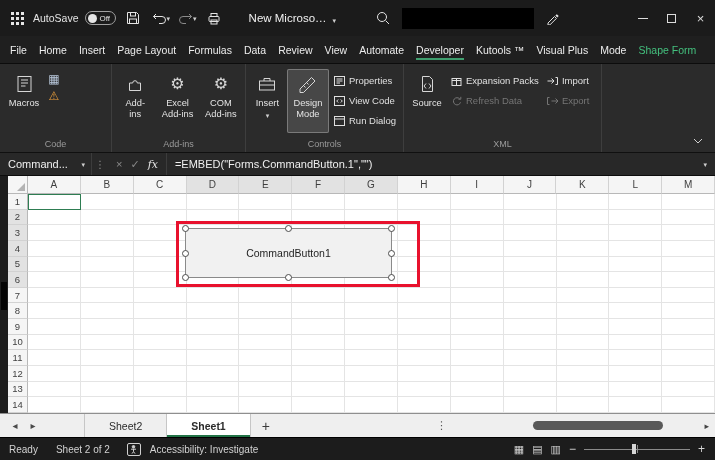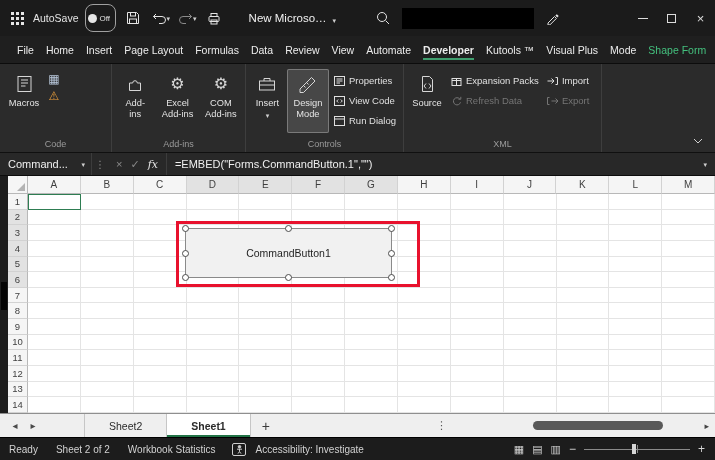--- a/index.html
+++ b/index.html
@@ -7,34 +7,34 @@
 #app{position:relative;width:715px;height:460px;background:#a21caf;overflow:hidden;box-shadow:inset 0 0 0 1px #5f5f5f}
 .ic{display:inline-flex;align-items:center;justify-content:center}
 svg{display:block}
 .dim{color:#8a8a8a}
 .caret{font-size:7px;color:#cfcfcf;line-height:1}
 
 
 .tb{position:absolute;top:0;left:0;width:715px;height:36px;background:#1b1b1b;display:flex;align-items:center;color:#e4e4e4}.ml8{margin-left:8px}.ml10{margin-left:10px}.ml12{margin-left:12px}.ml28{margin-left:28px}.ml40{margin-left:40px}
 .waffle{margin-left:11px}
 .autosave-label{font-size:10.5px;margin-left:9px}
-.toggle{width:31px;height:28px;border:1px solid #a0a0a0;border-radius:8px;margin-left:6px;display:flex;align-items:center;cursor:default}
+.toggle{width:31px;height:14px;border:1px solid #a0a0a0;border-radius:8px;margin-left:6px;display:flex;align-items:center;cursor:default}
 .knob{width:9px;height:9px;border-radius:50%;background:#e6e6e6;margin-left:2px}
 .togglelbl{font-size:8px;margin-left:3px;color:#e0e0e0}
 .doc-title{display:flex;align-items:flex-end;gap:6px;font-size:11.5px;color:#f0f0f0}
 .redacted{width:132px;height:21px;background:#000}
 .wincontrols{margin-left:auto;display:flex;height:100%}
 .winbtn{width:29px;height:36px;display:flex;align-items:center;justify-content:center;font-size:13px;color:#dcdcdc}
 .minline{display:block;width:10px;height:1px;background:#dcdcdc}
 .maxbox{display:block;width:9px;height:9px;border:1px solid #dcdcdc}
 
 
-.rtabs{position:absolute;top:36px;left:0;width:715px;height:28px;background:#1f1f1f;display:flex;align-items:stretch;padding-left:11px;overflow:hidden;border-bottom:1px solid #0c0c0c}
+.rtabs{position:absolute;top:36px;left:0;width:715px;height:28px;background:#1f1f1f;display:flex;align-items:stretch;padding-left:4px;overflow:hidden;border-bottom:1px solid #0c0c0c}
 .rtab{font-size:10.5px;color:#ececec;padding:8px 6px 0;white-space:nowrap;position:relative}
-.rtab.active{font-weight:bold}
+.rtab.active{font-weight:normal}
 .rtab.active::after{content:"";position:absolute;left:6px;right:6px;bottom:3px;height:2px;background:#3f9e6e}
 .rtab.accent{color:#44c07e}
 
 
 .ribbon{position:absolute;top:64px;left:0;width:715px;height:89px;background:#2b2b2b;display:flex;border-bottom:1px solid #101010;color:#d9d9d9}
 .rgroup{position:relative;height:100%;border-right:1px solid #3e3e3e;display:flex;align-items:flex-start;padding:5px 4px 16px;gap:2px}
 .g-code{width:112px}.g-addins{width:134px}.g-controls{width:158px}.g-xml{width:198px}
 .rgroup-label{position:absolute;bottom:3px;left:0;width:100%;text-align:center;font-size:9px;color:#9b9b9b}
 .bigbtn{display:flex;flex-direction:column;align-items:center;gap:3px;font-size:9.3px;line-height:1.15;text-align:center;color:#e4e4e4;padding-top:4px;border-radius:2px;height:64px}.w38{width:38px}.w40{width:40px}.w42{width:42px}.w44{width:44px}.w46{width:46px}
 .bigbtn .bicon{height:22px;display:flex;align-items:center;justify-content:center;color:#d6d6d6}
@@ -430,21 +430,20 @@
     <span class="tdots">⋮</span>
     <div class="hscroll">
       <div class="hthumb"></div>
       <span class="harrow">▸</span>
     </div>
   </div>
 
   <div class="sbar">
     <span class="sitem">Ready</span>
     <span class="sitem">Sheet 2 of 2</span>
-    <span class="sitem">Workbook Statistics</span>
     <span class="accbox">
       <svg width="7" height="9" viewBox="0 0 7 9" stroke="currentColor" fill="none">
           <circle cx="3.5" cy="1.8" r="1.3" fill="currentColor"></circle>
           <path d="M1 4.2 h5 M3.5 4 v2.6 M2 8.6 l1.5-2 1.5 2"></path>
         </svg>
     </span>
     <span class="sitem">Accessibility: Investigate</span>
     <div class="sright">
       <span class="viewic">▦</span>
       <span class="viewic">▤</span>

